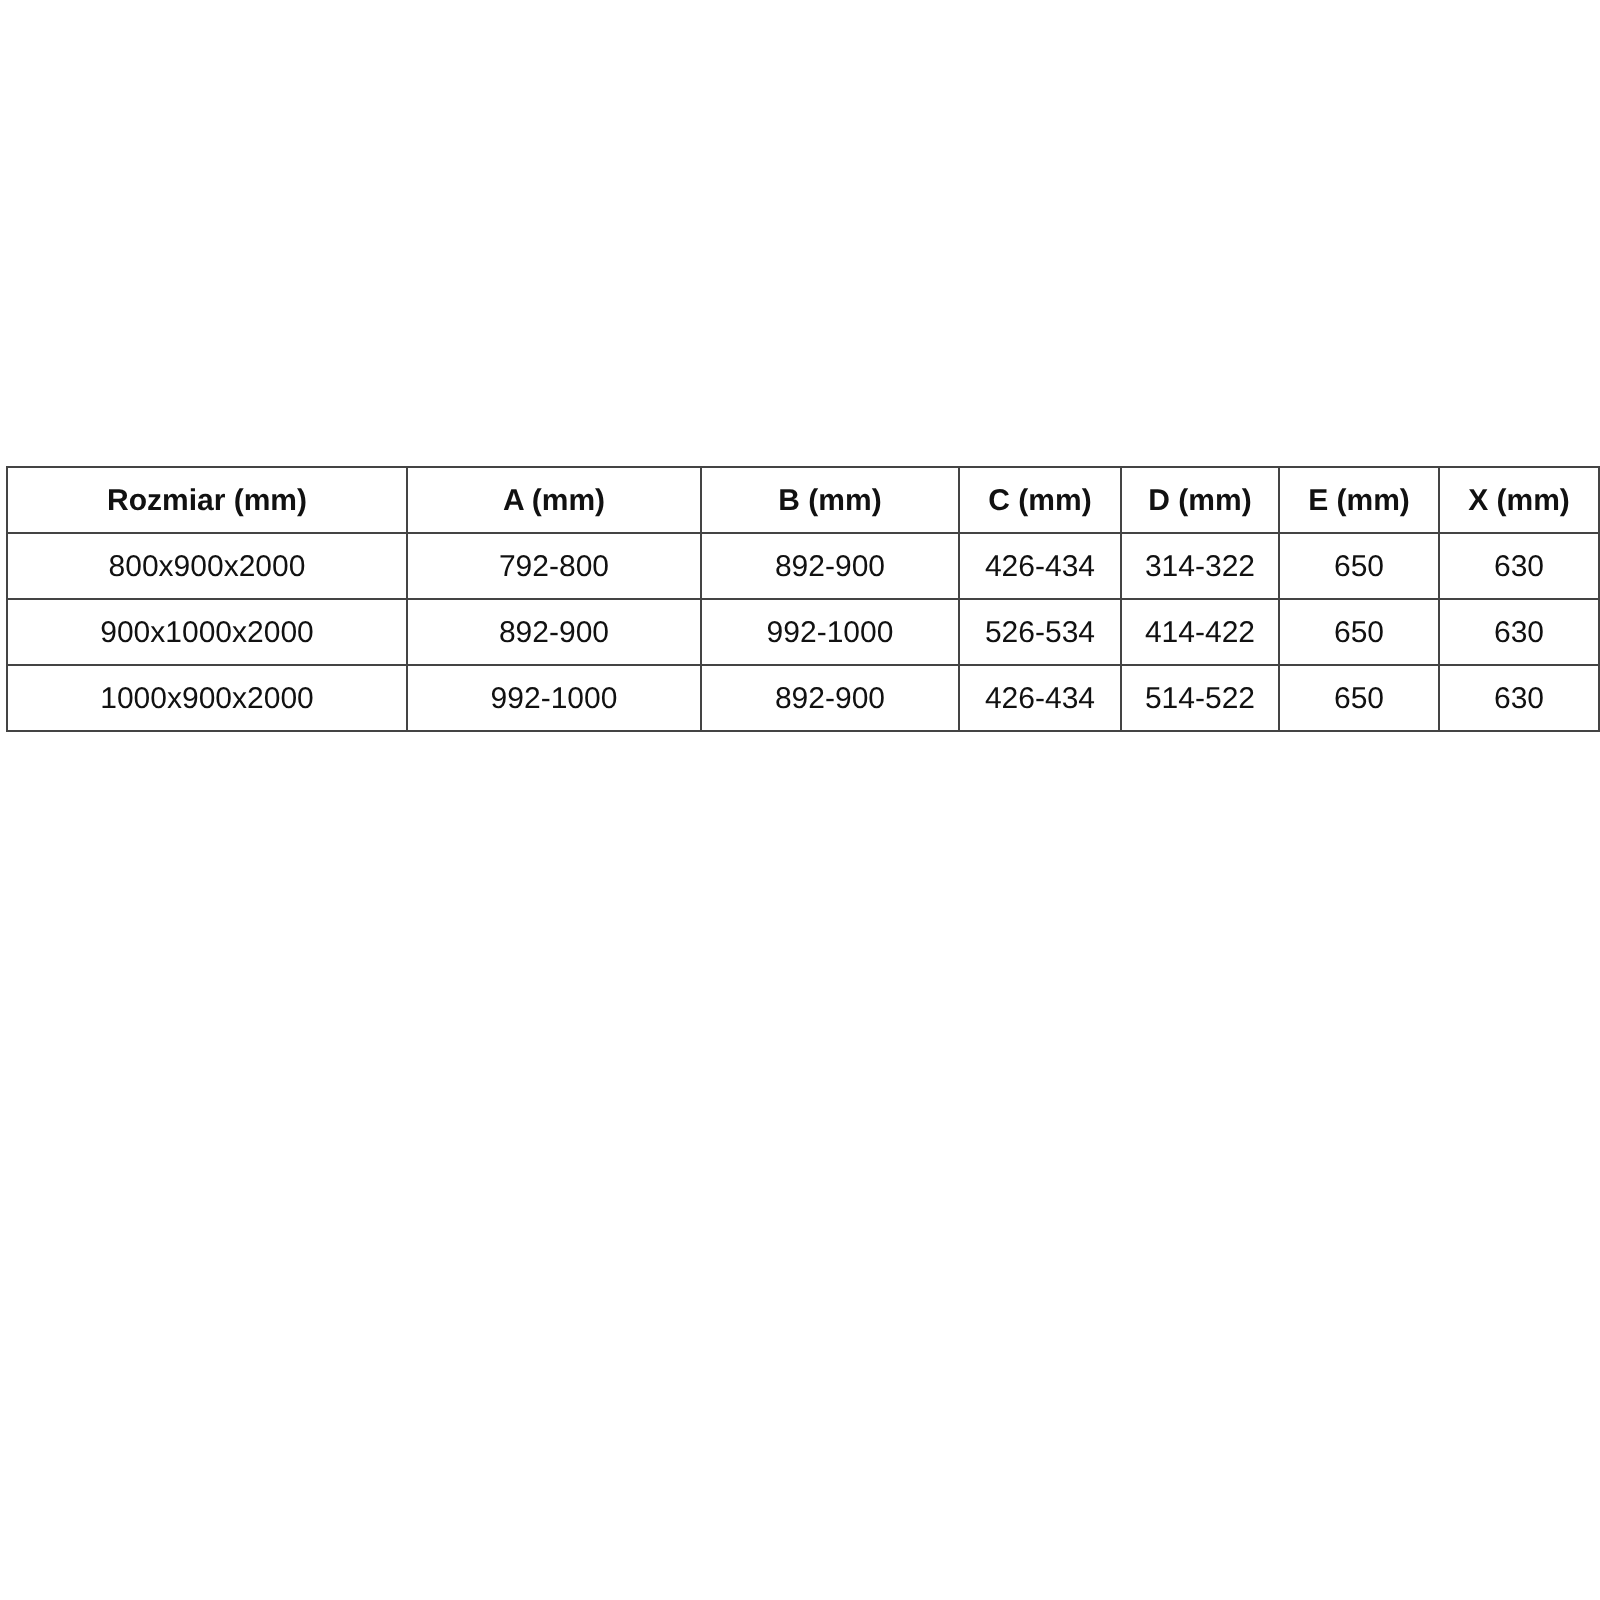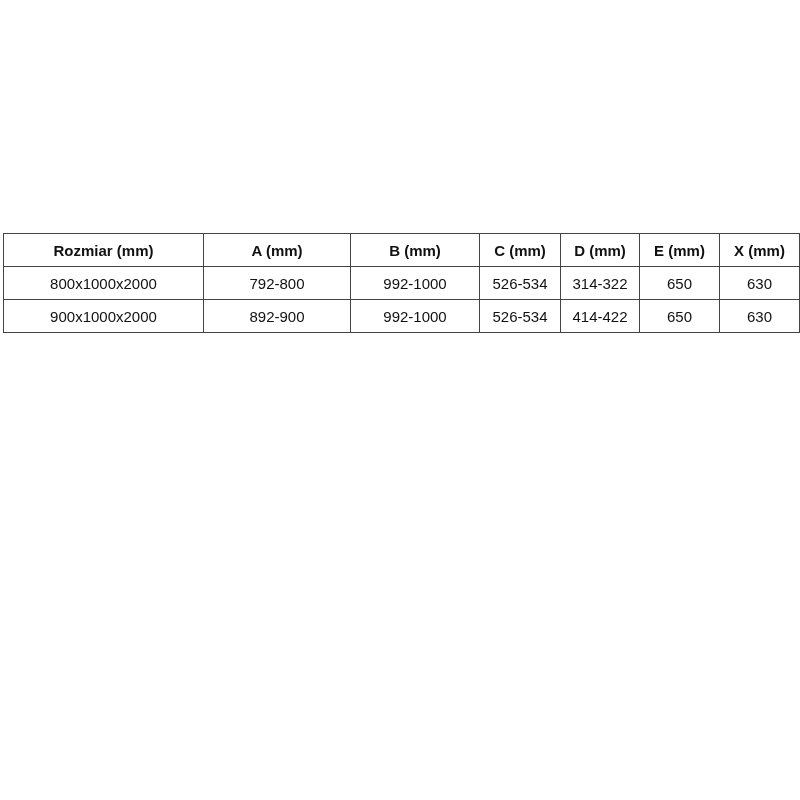--- a/index.html
+++ b/index.html
@@ -66,32 +66,41 @@
           <th>A (mm)</th>
           <th>B (mm)</th>
           <th>C (mm)</th>
           <th>D (mm)</th>
           <th>E (mm)</th>
           <th>X (mm)</th>
         </tr>
     </thead>
     <tbody>
         <tr>
-          <td>800x1000x2000</td>
+          <td>800x900x2000</td>
           <td>792-800</td>
-          <td>992-1000</td>
-          <td>526-534</td>
+          <td>892-900</td>
+          <td>426-434</td>
           <td>314-322</td>
           <td>650</td>
           <td>630</td>
         </tr>
         <tr>
           <td>900x1000x2000</td>
           <td>892-900</td>
           <td>992-1000</td>
           <td>526-534</td>
           <td>414-422</td>
           <td>650</td>
           <td>630</td>
         </tr>
+        <tr>
+          <td>1000x900x2000</td>
+          <td>992-1000</td>
+          <td>892-900</td>
+          <td>426-434</td>
+          <td>514-522</td>
+          <td>650</td>
+          <td>630</td>
+        </tr>
       </tbody>
   </table>
 </div>
 
 </body></html>

